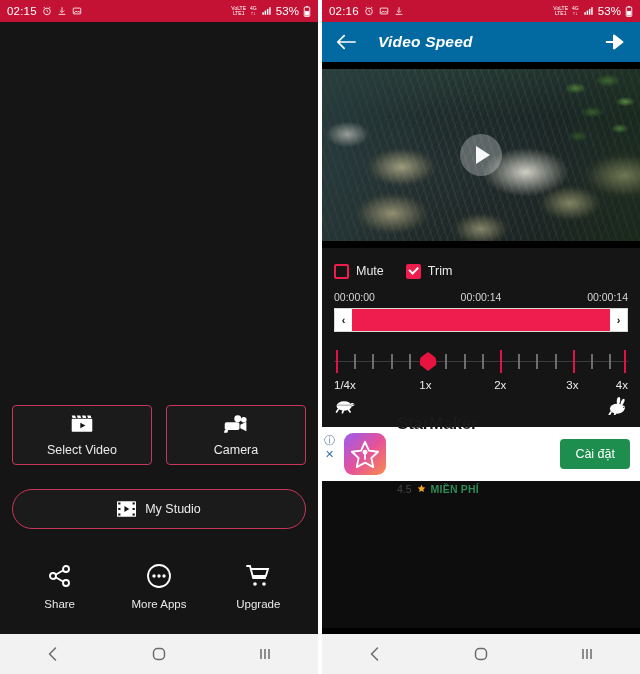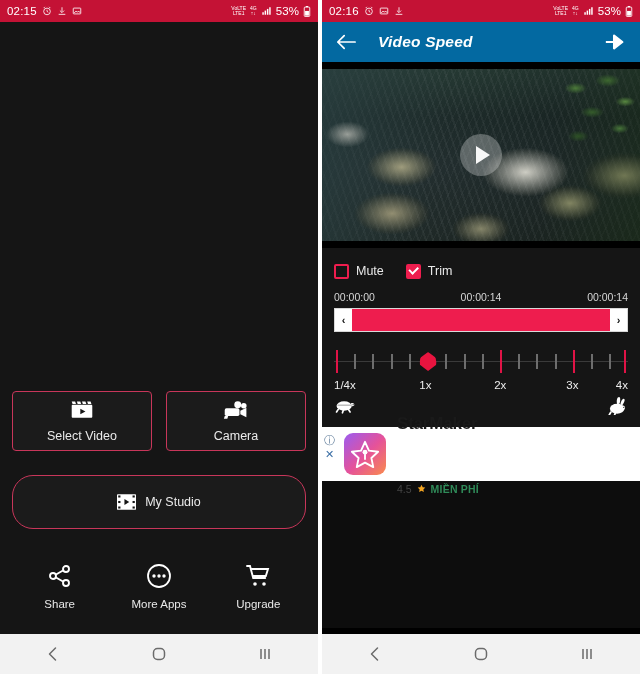--- a/index.html
+++ b/index.html
@@ -57,21 +57,21 @@
     border-radius: 4px;
     background: #1b1b1b;
     display: flex; flex-direction: column;
     align-items: center; justify-content: center;
     gap: 9px;
     color: #eaeaea;
   }
   .big-btn .lbl { font-size: 12.5px; }
   .studio-wrap { padding: 0 12px; margin-bottom: 34px; }
   .studio-btn {
-    height: 54px; width: 100%;
+    height: 40px; width: 100%;
     border: 1px solid #C8365A;
     border-radius: 21px;
     background: #1b1b1b;
     display: flex; align-items: center; justify-content: center;
     gap: 9px; color: #eaeaea; font-size: 12.5px;
   }
   .bottom-row {
     display: flex; padding: 0 10px 24px 10px;
   }
   .bot-item {
@@ -553,20 +553,21 @@
           <span class="ad-sub">
             <span class="ad-rate">4.5</span>
             <span>
               <svg width="9" height="9" viewBox="0 0 12 12">
                   <path d="M6 1l1.6 3.3 3.4.5-2.5 2.4.6 3.4L6 9l-3.1 1.6.6-3.4L1 4.8l3.4-.5z" fill="#f5a623"></path>
                 </svg>
             </span>
             <span class="ad-free">MIỀN PHÍ</span>
           </span>
         </div>
+        <div class="ad-cta">Cài đặt</div>
       </div>
 
     </div>
 
     <div class="filler"></div>
     <div class="darkstrip"></div>
 
     <div class="navbar">
       <div class="nav-btn">
         <svg width="16" height="16" viewBox="0 0 16 16">

